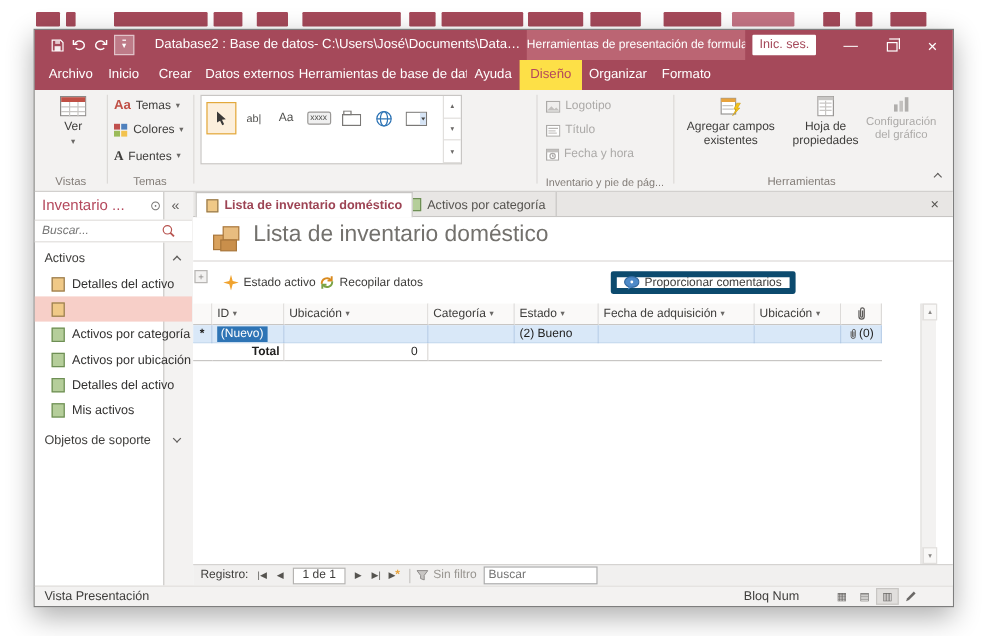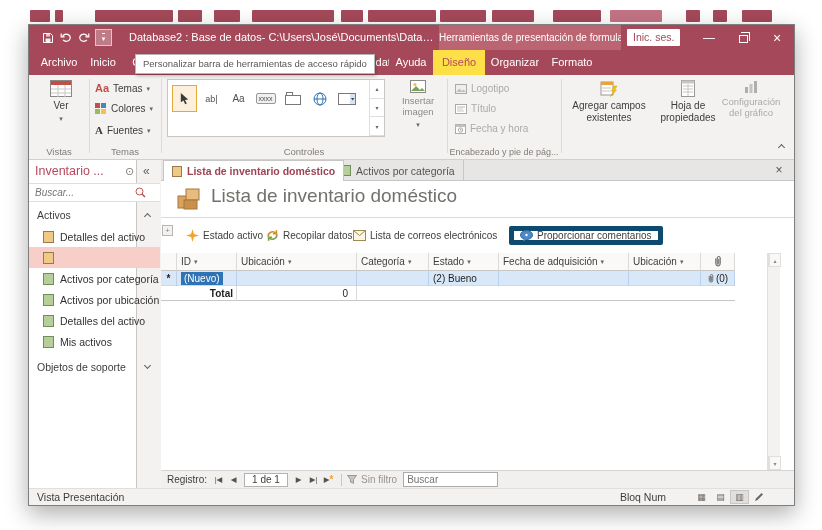--- a/index.html
+++ b/index.html
@@ -149,21 +149,20 @@
       <span class="rtab" style="width:44px">Inicio</span>
       <span class="rtab" style="width:42px">Crear</span>
       <span class="rtab" style="width:82px">Datos externos</span>
       <span class="rtab" style="width:140px">Herramientas de base de datos</span>
       <span class="rtab" style="width:44px">Ayuda</span>
       <span class="rtab active" style="width:52px">Diseño</span>
       <span class="rtab" style="width:60px">Organizar</span>
       <span class="rtab" style="width:54px">Formato</span>
     </div>
 
-    <div class="tooltip">Personalizar barra de herramientas de acceso rápido</div>
 
     <div class="ribbon">
 
       <div class="rbig" style="left:12px;width:40px">
         <svg width="22" height="17" viewBox="0 0 22 17">
             <rect x="0.5" y="0.5" width="21" height="16" fill="#fff" stroke="#8A8886"></rect>
             <rect x="1" y="1" width="20" height="4" fill="#C05046"></rect>
             <line x1="1" y1="9" x2="21" y2="9" stroke="#C8C6C4"></line>
             <line x1="1" y1="13" x2="21" y2="13" stroke="#C8C6C4"></line>
             <line x1="8" y1="5" x2="8" y2="17" stroke="#C8C6C4"></line>
@@ -232,30 +231,20 @@
               <rect x="12" y="1" width="5" height="10" fill="#D6E4F5"></rect>
               <path d="M13 5 l1.7 2.5 L16.4 5 Z" fill="#444"></path>
             </svg>
         </span>
         <div class="gscroll">
           <span>▴</span>
           <span>▾</span>
           <span>▾</span>
         </div>
       </div>
-      <div class="rbig" style="left:366px;width:46px;color:#8C8A88">
-        <svg width="16" height="13" viewBox="0 0 16 13">
-            <rect x="0.5" y="0.5" width="15" height="12" fill="#fff" stroke="#8A8886"></rect>
-            <circle cx="5" cy="4.5" r="1.5" fill="#E8C23A"></circle>
-            <path d="M1 11 L6 6 L10 10 L12 8 L15 11 Z" fill="#7BA05B"></path>
-          </svg>
-        <span style="font-size:9.5px">Insertar imagen</span>
-        <span class="arr">▾</span>
-      </div>
-      <span class="glabel" style="left:132px;width:286px">Controles</span>
       <div class="gdiv" style="left:418px"></div>
 
       <div class="rsm dis" style="left:426px;top:8px">
         <svg width="12" height="10" viewBox="0 0 12 10">
             <rect x="0.5" y="0.5" width="11" height="9" fill="#EFEEED" stroke="#ACAAA8"></rect>
             <path d="M1 8 L4.5 4.5 L7 7 L8.5 5.5 L11 8 Z" fill="#C2C0BE"></path>
           </svg>
         <span>Logotipo</span>
       </div>
       <div class="rsm dis" style="left:426px;top:28px">
@@ -269,21 +258,21 @@
       </div>
       <div class="rsm dis" style="left:426px;top:48px">
         <svg width="11" height="11" viewBox="0 0 11 11">
             <rect x="0.5" y="1.5" width="10" height="9" fill="#fff" stroke="#ACAAA8"></rect>
             <rect x="0.5" y="1.5" width="10" height="2.5" fill="#C2C0BE"></rect>
             <circle cx="5.5" cy="7" r="2.2" fill="none" stroke="#ACAAA8"></circle>
             <path d="M5.5 5.8 v1.3 h1" fill="none" stroke="#ACAAA8"></path>
           </svg>
         <span>Fecha y hora</span>
       </div>
-      <span class="glabel" style="left:418px;width:114px;font-size:9px">Encabezado y pie de pág...</span>
+      <span class="glabel" style="left:418px;width:114px;font-size:9px">Inventario y pie de pág...</span>
       <div class="gdiv" style="left:532px"></div>
 
       <div class="rbig" style="left:538px;width:84px">
         <svg width="18" height="17" viewBox="0 0 18 17">
             <rect x="1" y="2" width="12" height="13" fill="#fff" stroke="#9A9896"></rect>
             <rect x="1" y="2" width="12" height="3" fill="#E8A33D"></rect>
             <line x1="2" y1="8" x2="11" y2="8" stroke="#C8C6C4"></line>
             <line x1="2" y1="11" x2="11" y2="11" stroke="#C8C6C4"></line>
             <path d="M14 6 L11.5 11 h2 L10.5 16.5 L16.5 10 h-2 L17 6 Z" fill="#F5C518" stroke="#C99A12" stroke-width="0.5"></path>
           </svg>
@@ -301,20 +290,21 @@
         <span>Hoja de propiedades</span>
       </div>
       <div class="rbig dis" style="left:696px;width:52px;font-size:9.5px">
         <svg width="14" height="14" viewBox="0 0 14 14">
             <rect x="1" y="7" width="3" height="6" fill="#B0AEAC"></rect>
             <rect x="5.5" y="4" width="3" height="9" fill="#C4C2C0"></rect>
             <rect x="10" y="1" width="3" height="12" fill="#B0AEAC"></rect>
           </svg>
         <span>Configuración del gráfico</span>
       </div>
+      <span class="glabel" style="left:532px;width:214px">Herramientas</span>
 
       <span class="chev up" style="position:absolute;left:750px;top:70px"></span>
     </div>
 
     <div class="navpane">
       <span class="nav-title">Inventario ...</span>
       <span style="position:absolute;left:96px;top:5px;font-size:11px;color:#7A7876">⊙</span>
       <span style="position:absolute;left:114px;top:4px;font-size:12px;color:#605E5C">«</span>
       <div class="nav-search">
         <input placeholder="Buscar..." style="">
@@ -389,27 +379,20 @@
         </div>
         <div class="action" style="left:105px">
           <svg width="13" height="13" viewBox="0 0 12 12">
               <path d="M2 7 a4 4 0 0 1 7-3" fill="none" stroke="#D98A1F" stroke-width="1.5"></path>
               <path d="M9.6 1.2 L9.6 4.4 L6.4 4.4" fill="none" stroke="#D98A1F" stroke-width="1.5"></path>
               <path d="M10 5 a4 4 0 0 1-7 3" fill="none" stroke="#7BA345" stroke-width="1.5"></path>
               <path d="M2.4 10.8 L2.4 7.6 L5.6 7.6" fill="none" stroke="#7BA345" stroke-width="1.5"></path>
             </svg>
           <span>Recopilar datos</span>
         </div>
-        <div class="action" style="left:192px">
-          <svg width="13" height="11" viewBox="0 0 13 11">
-              <rect x="0.5" y="0.5" width="12" height="10" fill="#FDF6E3" stroke="#9A8A55"></rect>
-              <path d="M0.5 0.5 L6.5 5.5 L12.5 0.5" fill="none" stroke="#9A8A55"></path>
-            </svg>
-          <span>Lista de correos electrónicos</span>
-        </div>
         <div class="action focus" style="left:348px">
           <svg width="13" height="12" viewBox="0 0 13 12">
               <ellipse cx="6.5" cy="5" rx="6" ry="4.5" fill="#4E8AC8" stroke="#33699F"></ellipse>
               <path d="M4 8.5 L3 11.5 L7 9 Z" fill="#4E8AC8"></path>
               <circle cx="6.5" cy="5" r="1.2" fill="#fff"></circle>
             </svg>
           <span>Proporcionar comentarios</span>
         </div>
 
         <div class="th" style="left:0;width:16px;padding-left:0"></div>

